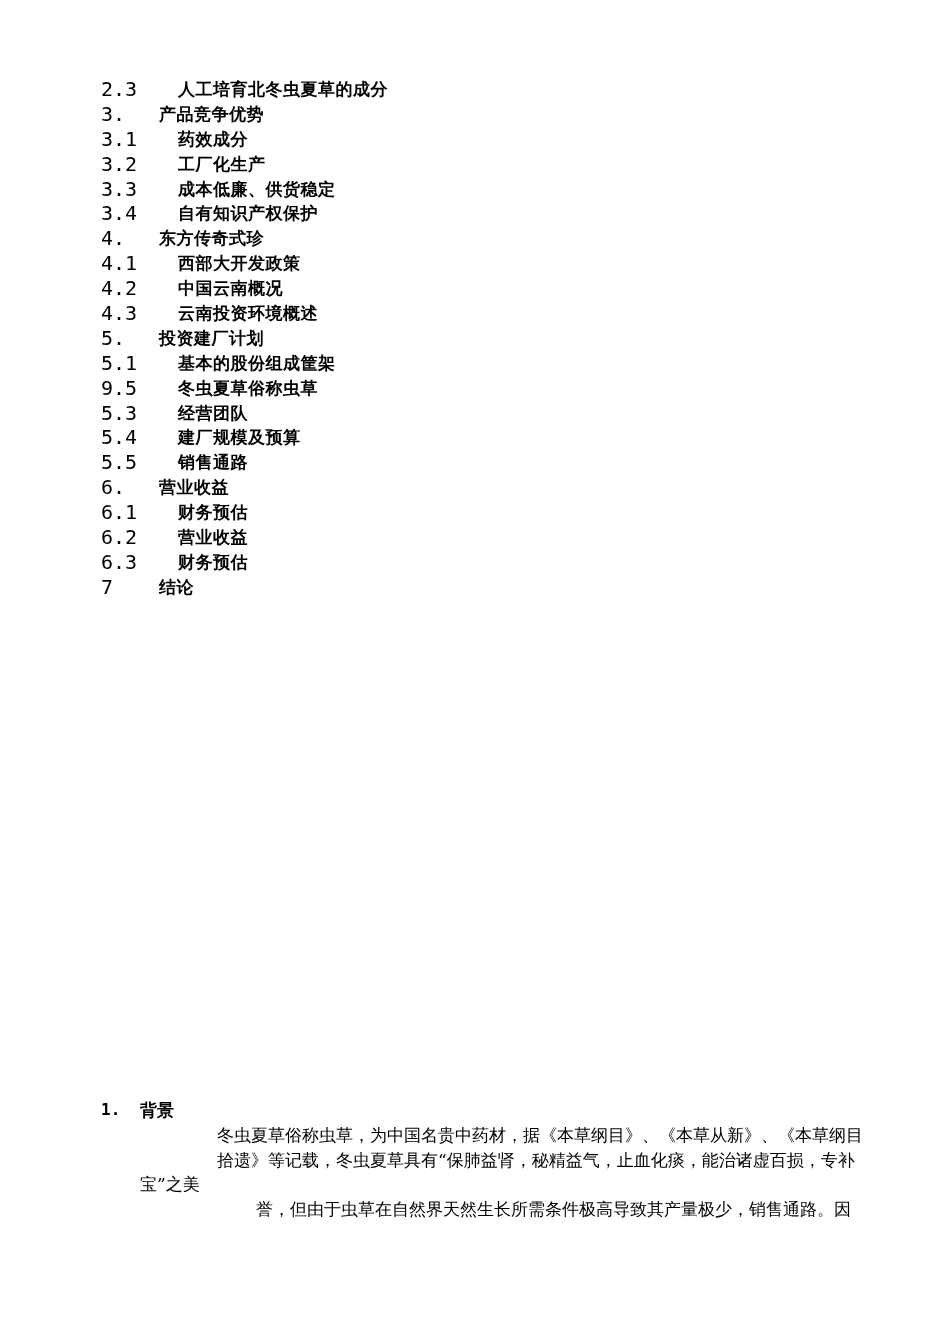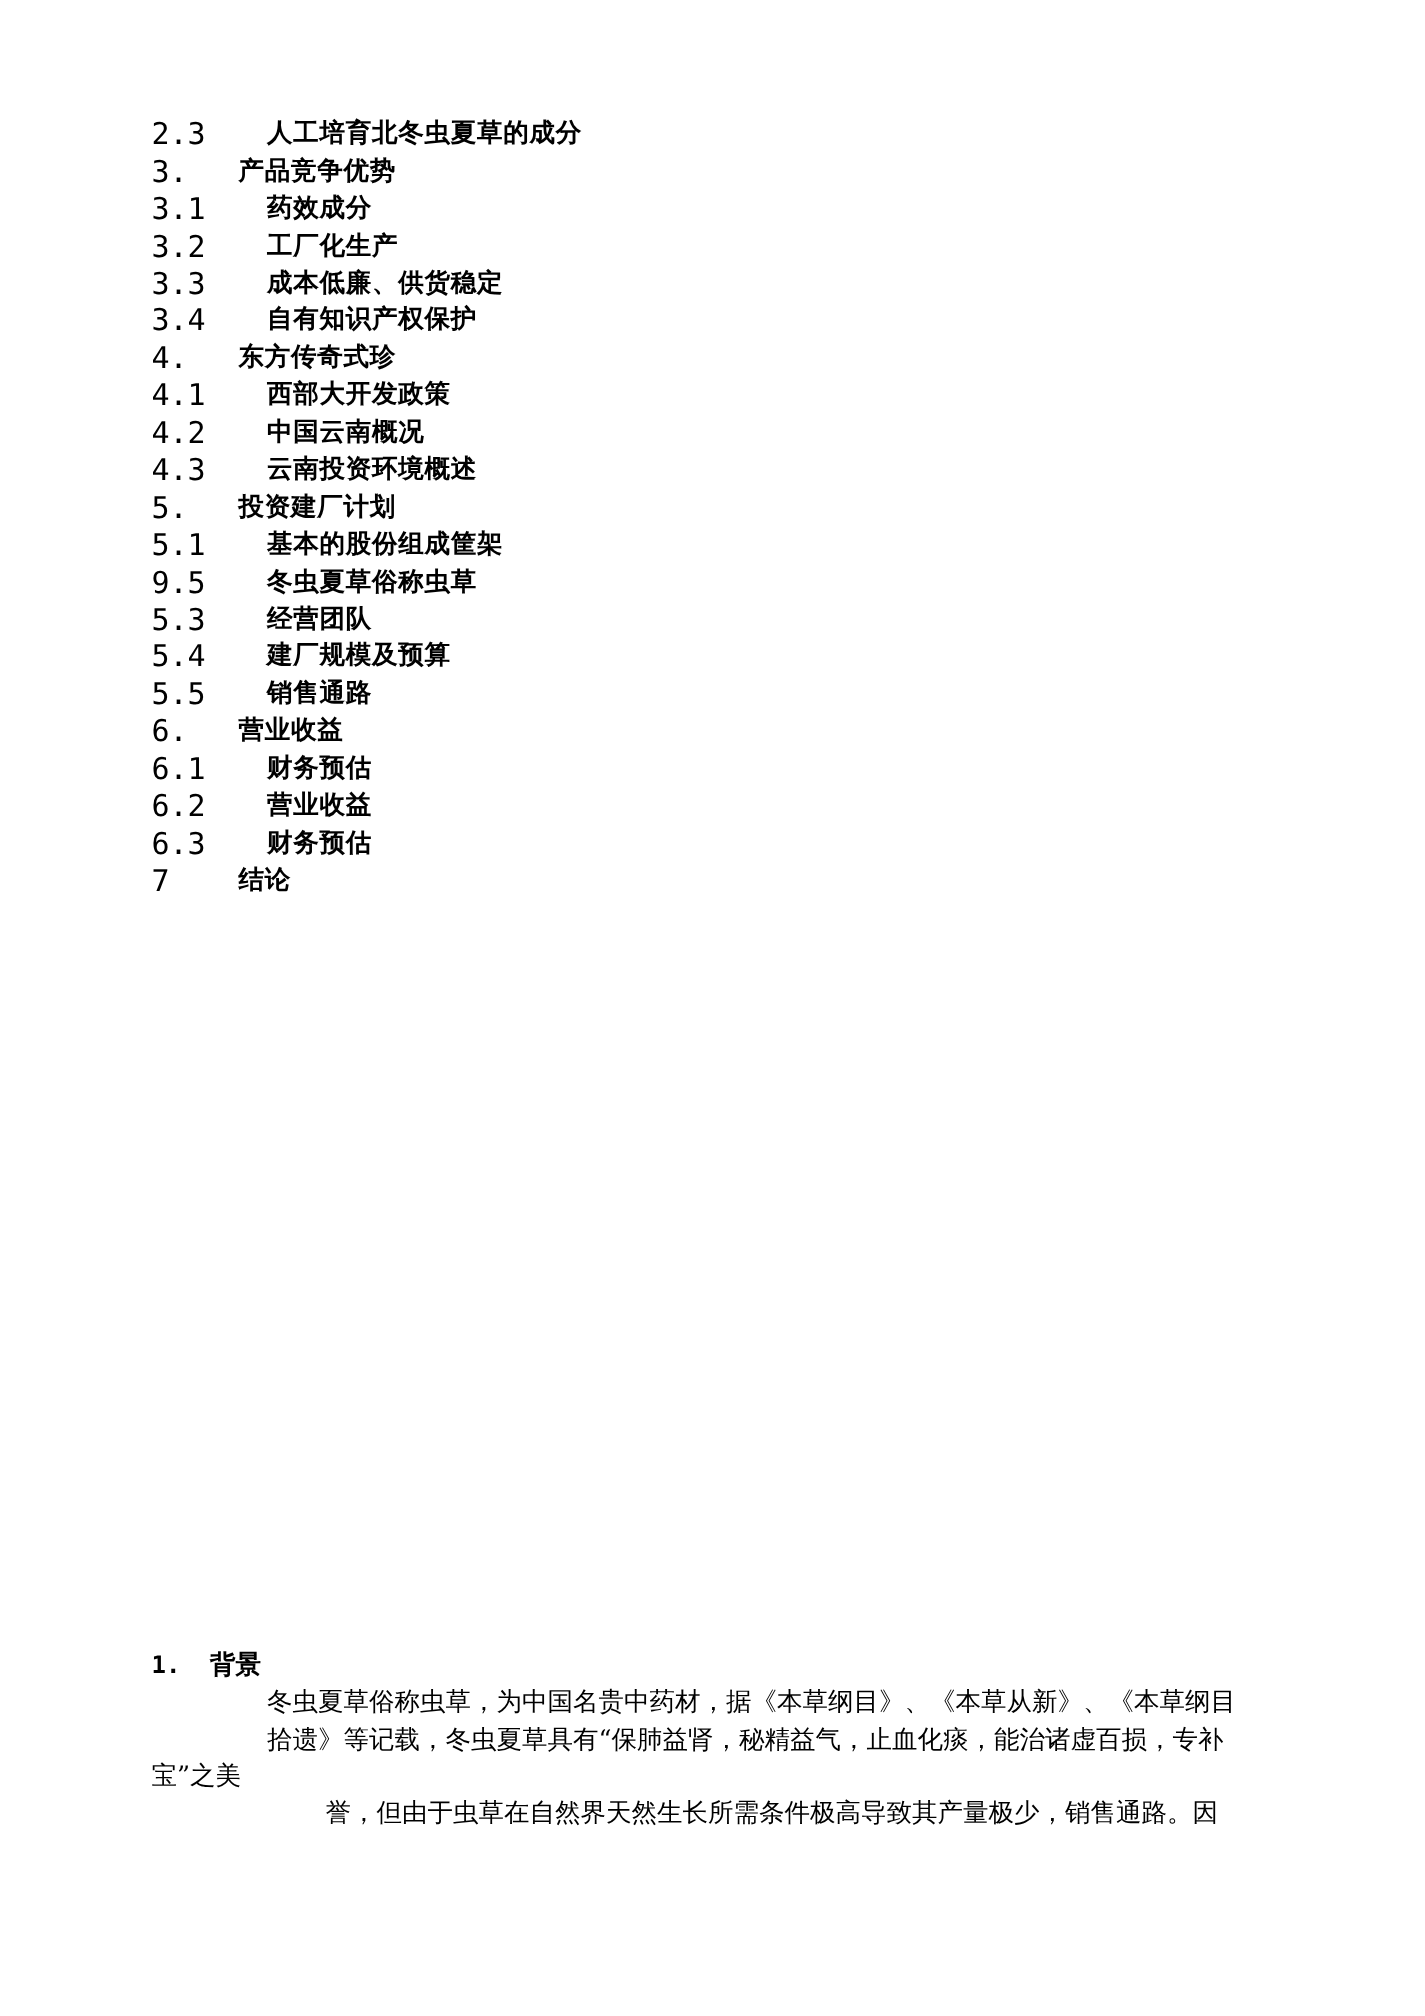--- a/index.html
+++ b/index.html
@@ -70,20 +70,21 @@
   .para {
     font-size: 17px;
     line-height: 24.5px;
     text-align: justify;
   }
   .para-line {
     white-space: nowrap;
     display: block;
     height: 24.5px;
     overflow: hidden;
+    margin-left: 39px;
   }
   .para-line.indent { padding-left: 77px; }
   .para-line.hang { padding-left: 77px; }
   .para-line.flush { padding-left: 0; }
   .para-line.indent2 { padding-left: 116px; }
 </style>
 </head>
 <body>
 
 <div class="toc">

